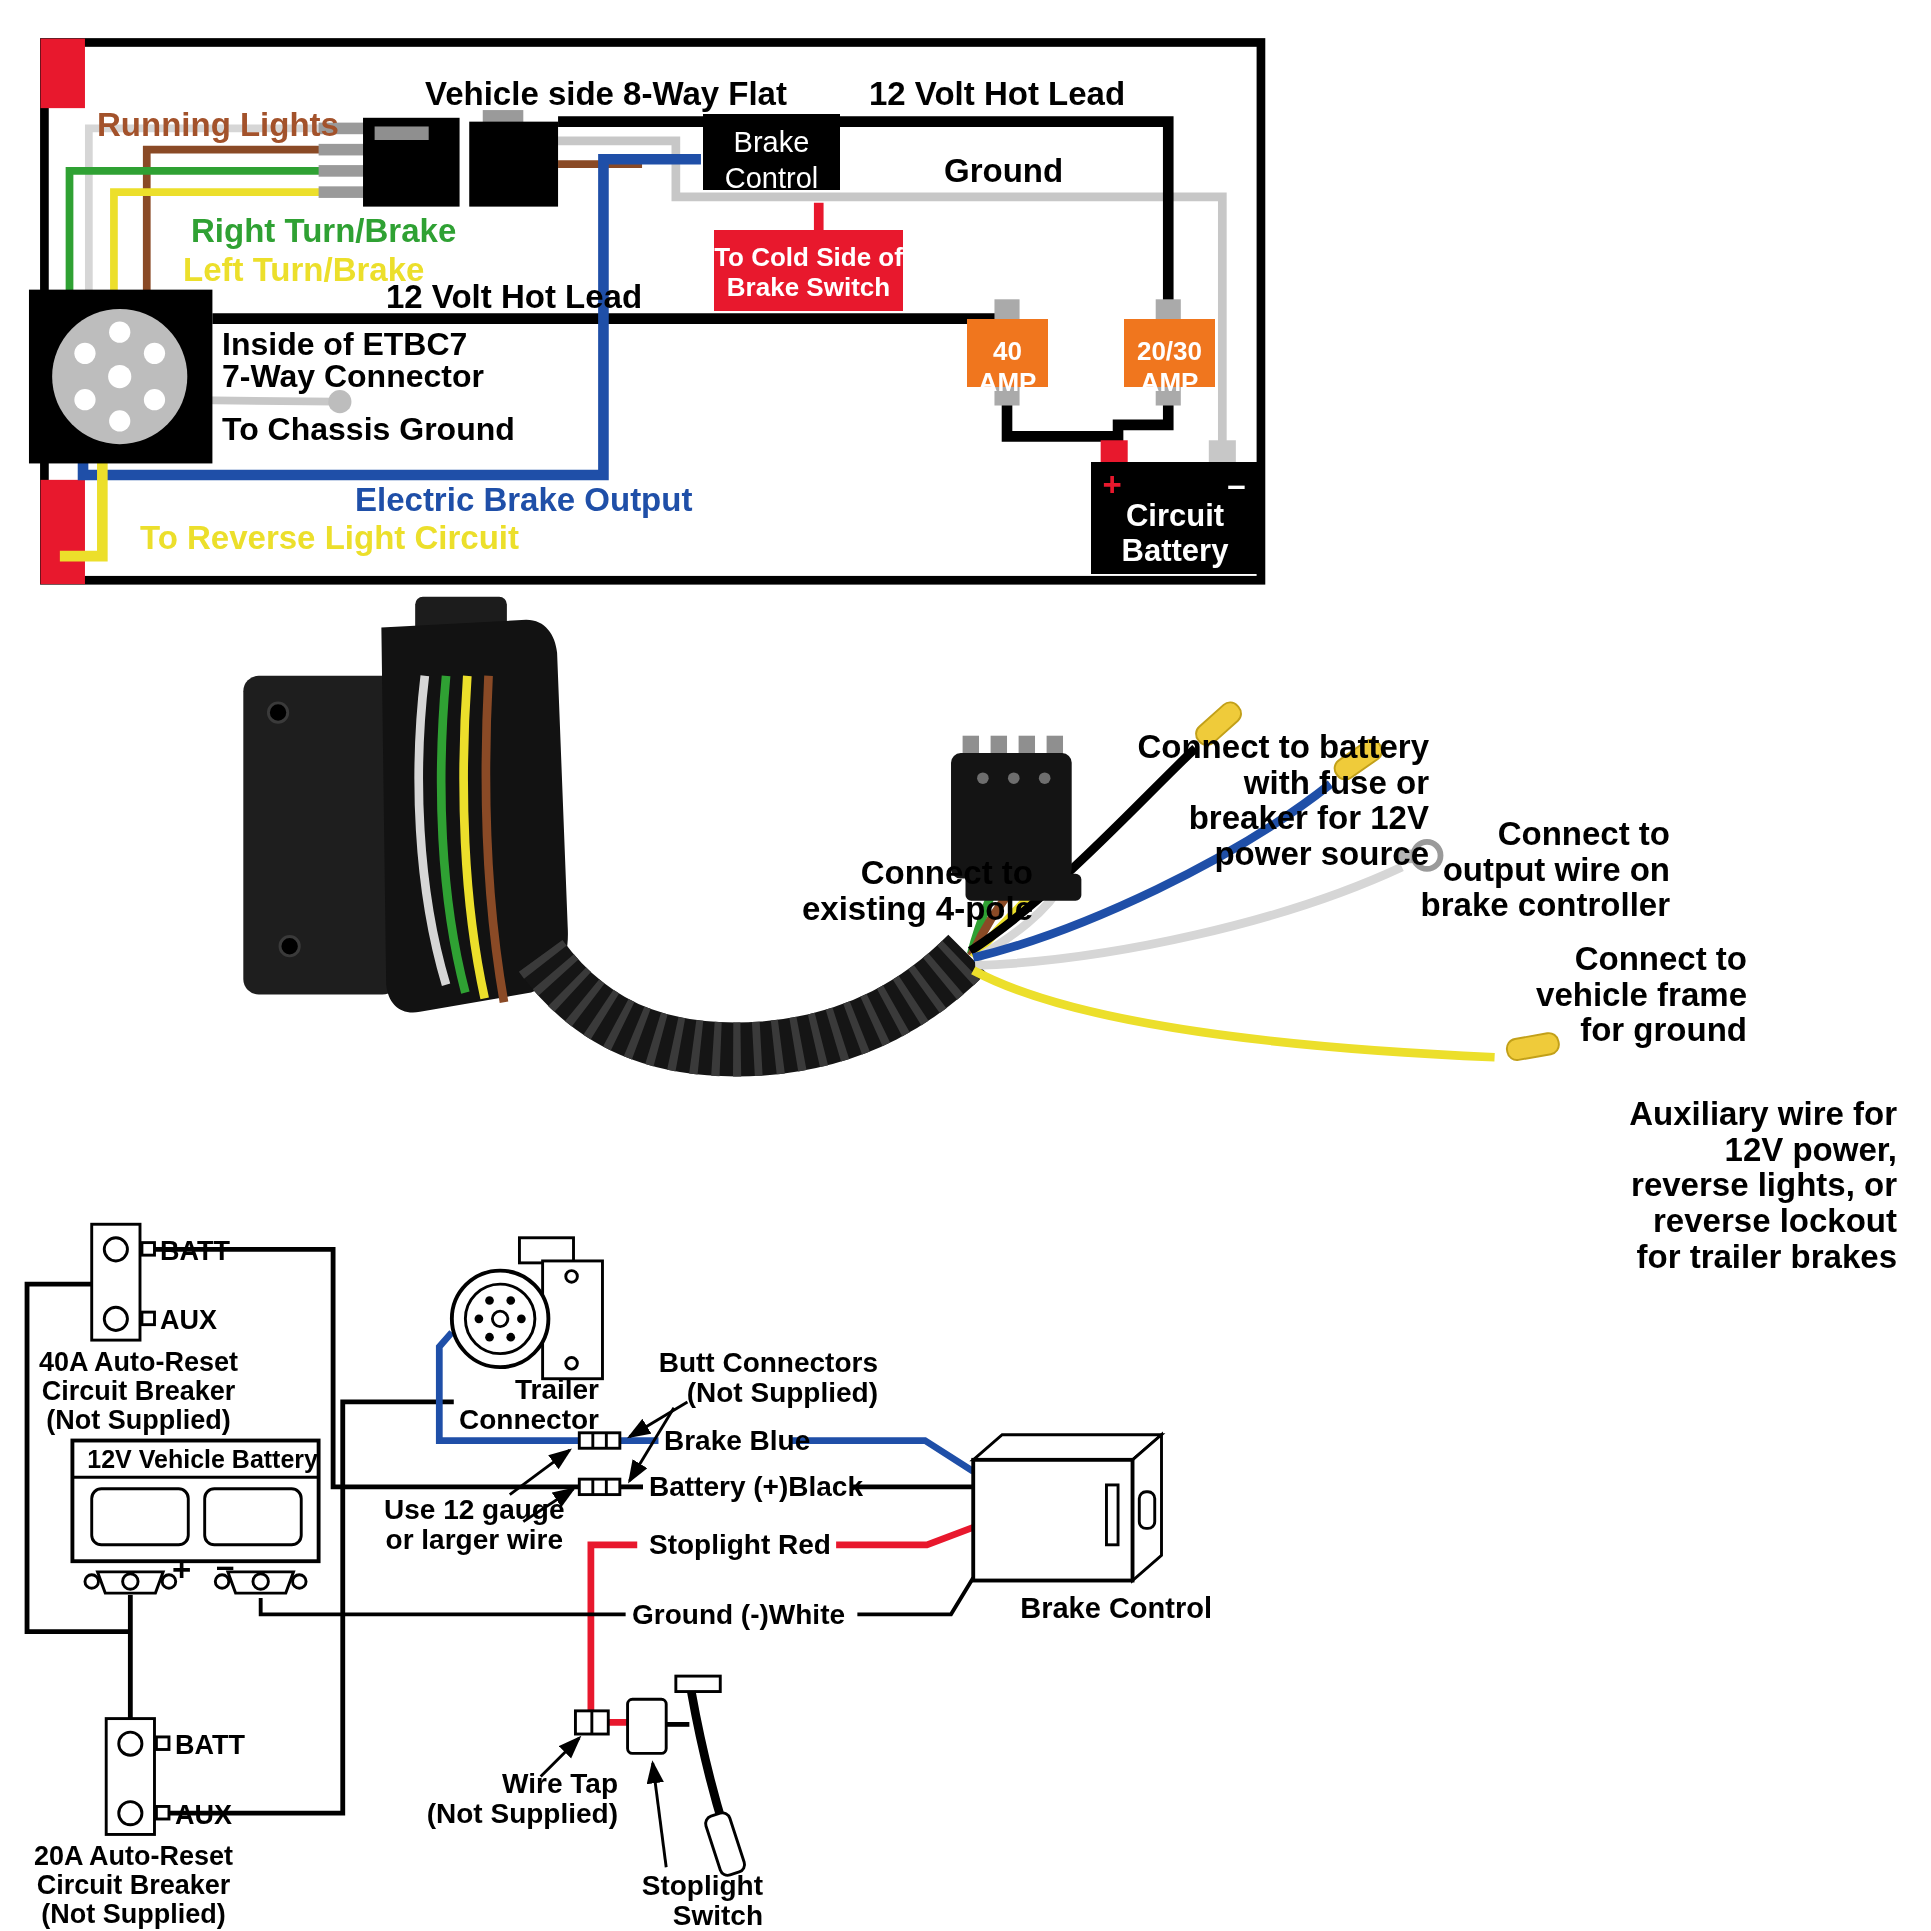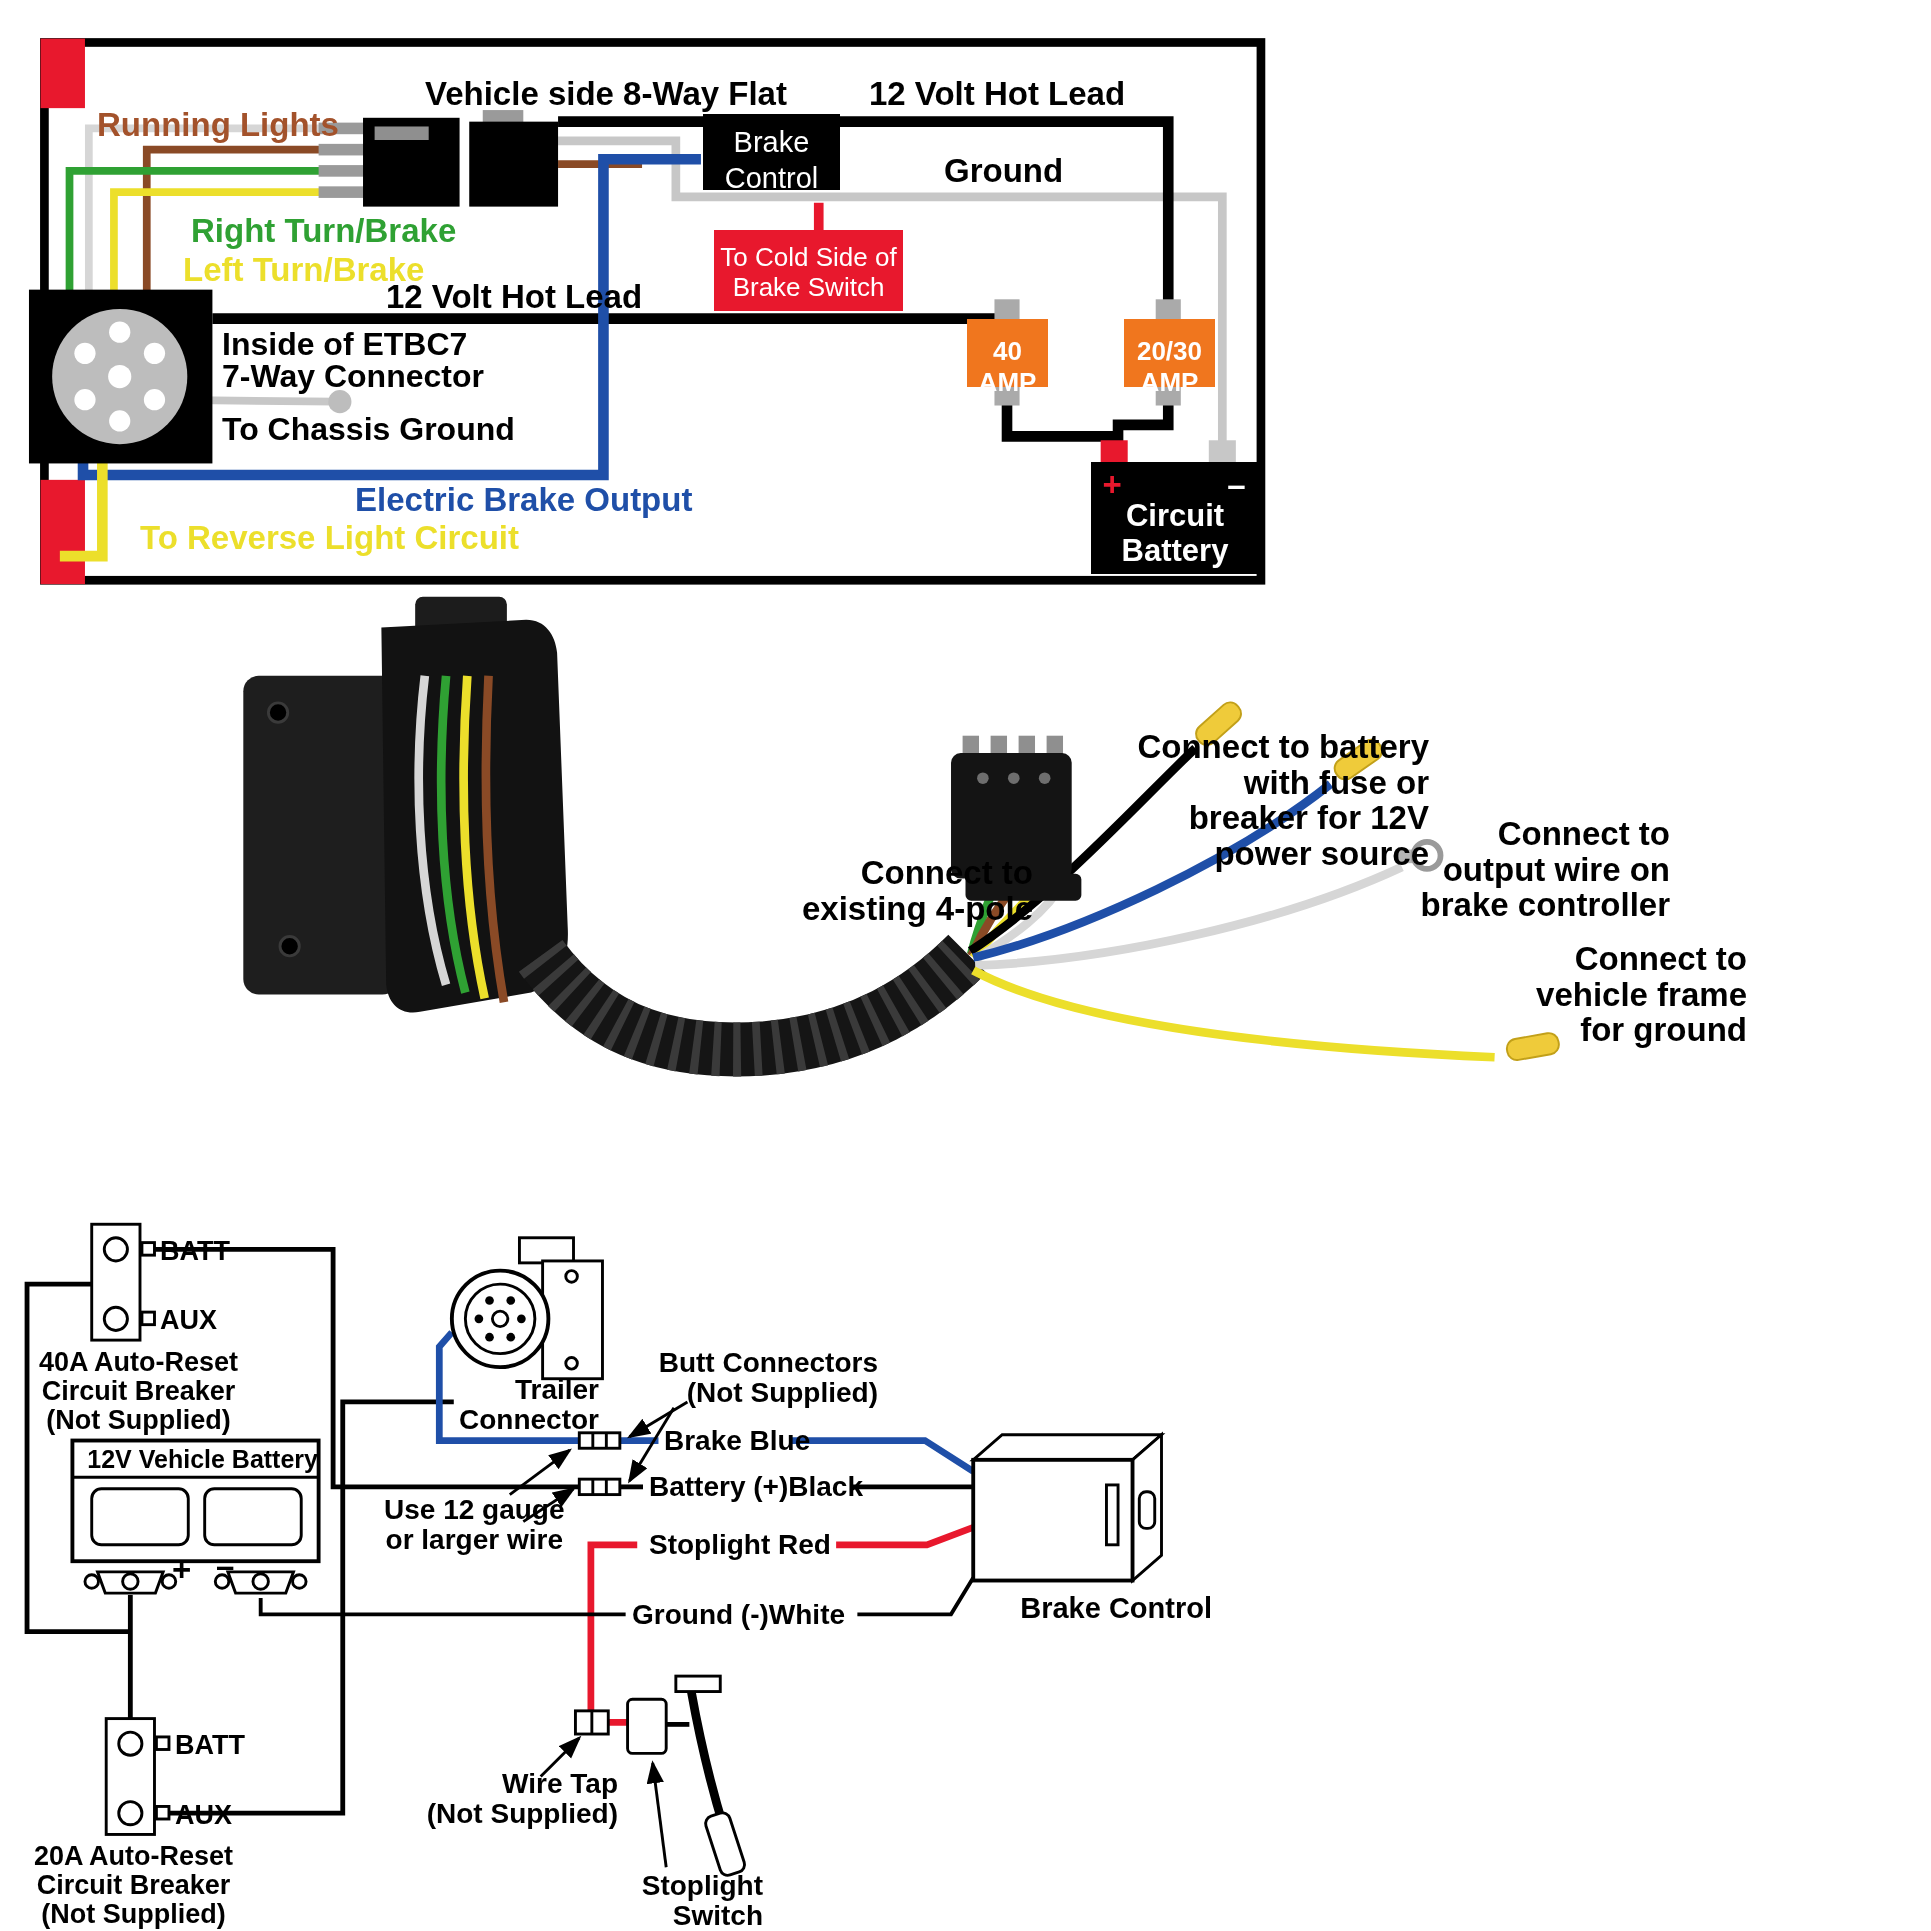--- a/index.html
+++ b/index.html
@@ -7,21 +7,21 @@
          font-family:"Liberation Sans",sans-serif;overflow:hidden}
   #gfx{position:absolute;left:0;top:0}
   .lbl{position:absolute;font-weight:bold;white-space:nowrap;line-height:1;color:#000}
   .block{position:absolute;font-weight:bold;text-align:right;line-height:1.08;white-space:nowrap;color:#000}
   .left{text-align:center}
   .c-brown{color:var(--brown-text)}
   .c-green{color:var(--green)}
   .c-yellow{color:var(--yellow)}
   .c-blue{color:var(--blue)}
   .box-black{position:absolute;background:#000;color:#fff;text-align:center;line-height:1.25}
-  .box-red{position:absolute;background:var(--red);color:#fff;font-weight:normal;text-align:center;line-height:1.18}
+  .box-red{position:absolute;background:var(--red);color:#fff;font-weight:bold;text-align:center;line-height:1.18}
   .fuse{position:absolute;background:var(--orange);color:#fff;font-weight:bold;text-align:center;line-height:1.2;font-size:26px;padding-top:17px;box-sizing:border-box}
   .bplus{position:absolute;left:11.6px;top:1.9px;color:var(--red);font-weight:bold;font-size:33px}
   .bminus{position:absolute;right:13.5px;top:1.9px;color:#fff;font-weight:bold;font-size:33px}
   .batlines{padding-top:37px;font-weight:bold;font-size:31px;line-height:1.12}
   
   .wire{fill:none;stroke-linejoin:miter;stroke-linecap:butt}
   .s-black{stroke:#000}.s-green{stroke:var(--green)}.s-yellow{stroke:var(--yellow)}
   .s-brown{stroke:var(--brown)}.s-gray{stroke:var(--gray)}.s-blue{stroke:var(--blue)}
   .s-red{stroke:var(--red)}.s-white{stroke:#d6d6d6}
   .outl{fill:#fff;stroke:#000;stroke-width:3}
@@ -304,20 +304,27 @@
 <div class="block" style="left:1303px;top:816px;width:367px;font-size:33px">
   <div>Connect to</div>
   <div>output wire on</div>
   <div>brake controller</div>
 </div>
 <div class="block" style="left:1419px;top:941px;width:328px;font-size:33px">
   <div>Connect to</div>
   <div>vehicle frame</div>
   <div>for ground</div>
 </div>
+<div class="block" style="left:1511px;top:1096px;width:386px;font-size:33px">
+  <div>Auxiliary wire for</div>
+  <div>12V power,</div>
+  <div>reverse lights, or</div>
+  <div>reverse l​ockout</div>
+  <div>for trailer brakes</div>
+</div>
 
 <div class="lbl" style="left:160px;top:1238px;font-size:27px">BATT</div>
 <div class="lbl" style="left:160px;top:1307px;font-size:27px">AUX</div>
 <div class="block left" style="left:39px;top:1348px;font-size:27px">
   <div>40A Auto-Reset</div>
   <div>Circuit Breaker</div>
   <div>(Not Supplied)</div>
 </div>
 <div class="block" style="left:72px;top:1446px;width:246px;font-size:25px">12V Vehicle Battery</div>
 <div class="lbl" style="left:172px;top:1553px;font-size:33px">+</div>

